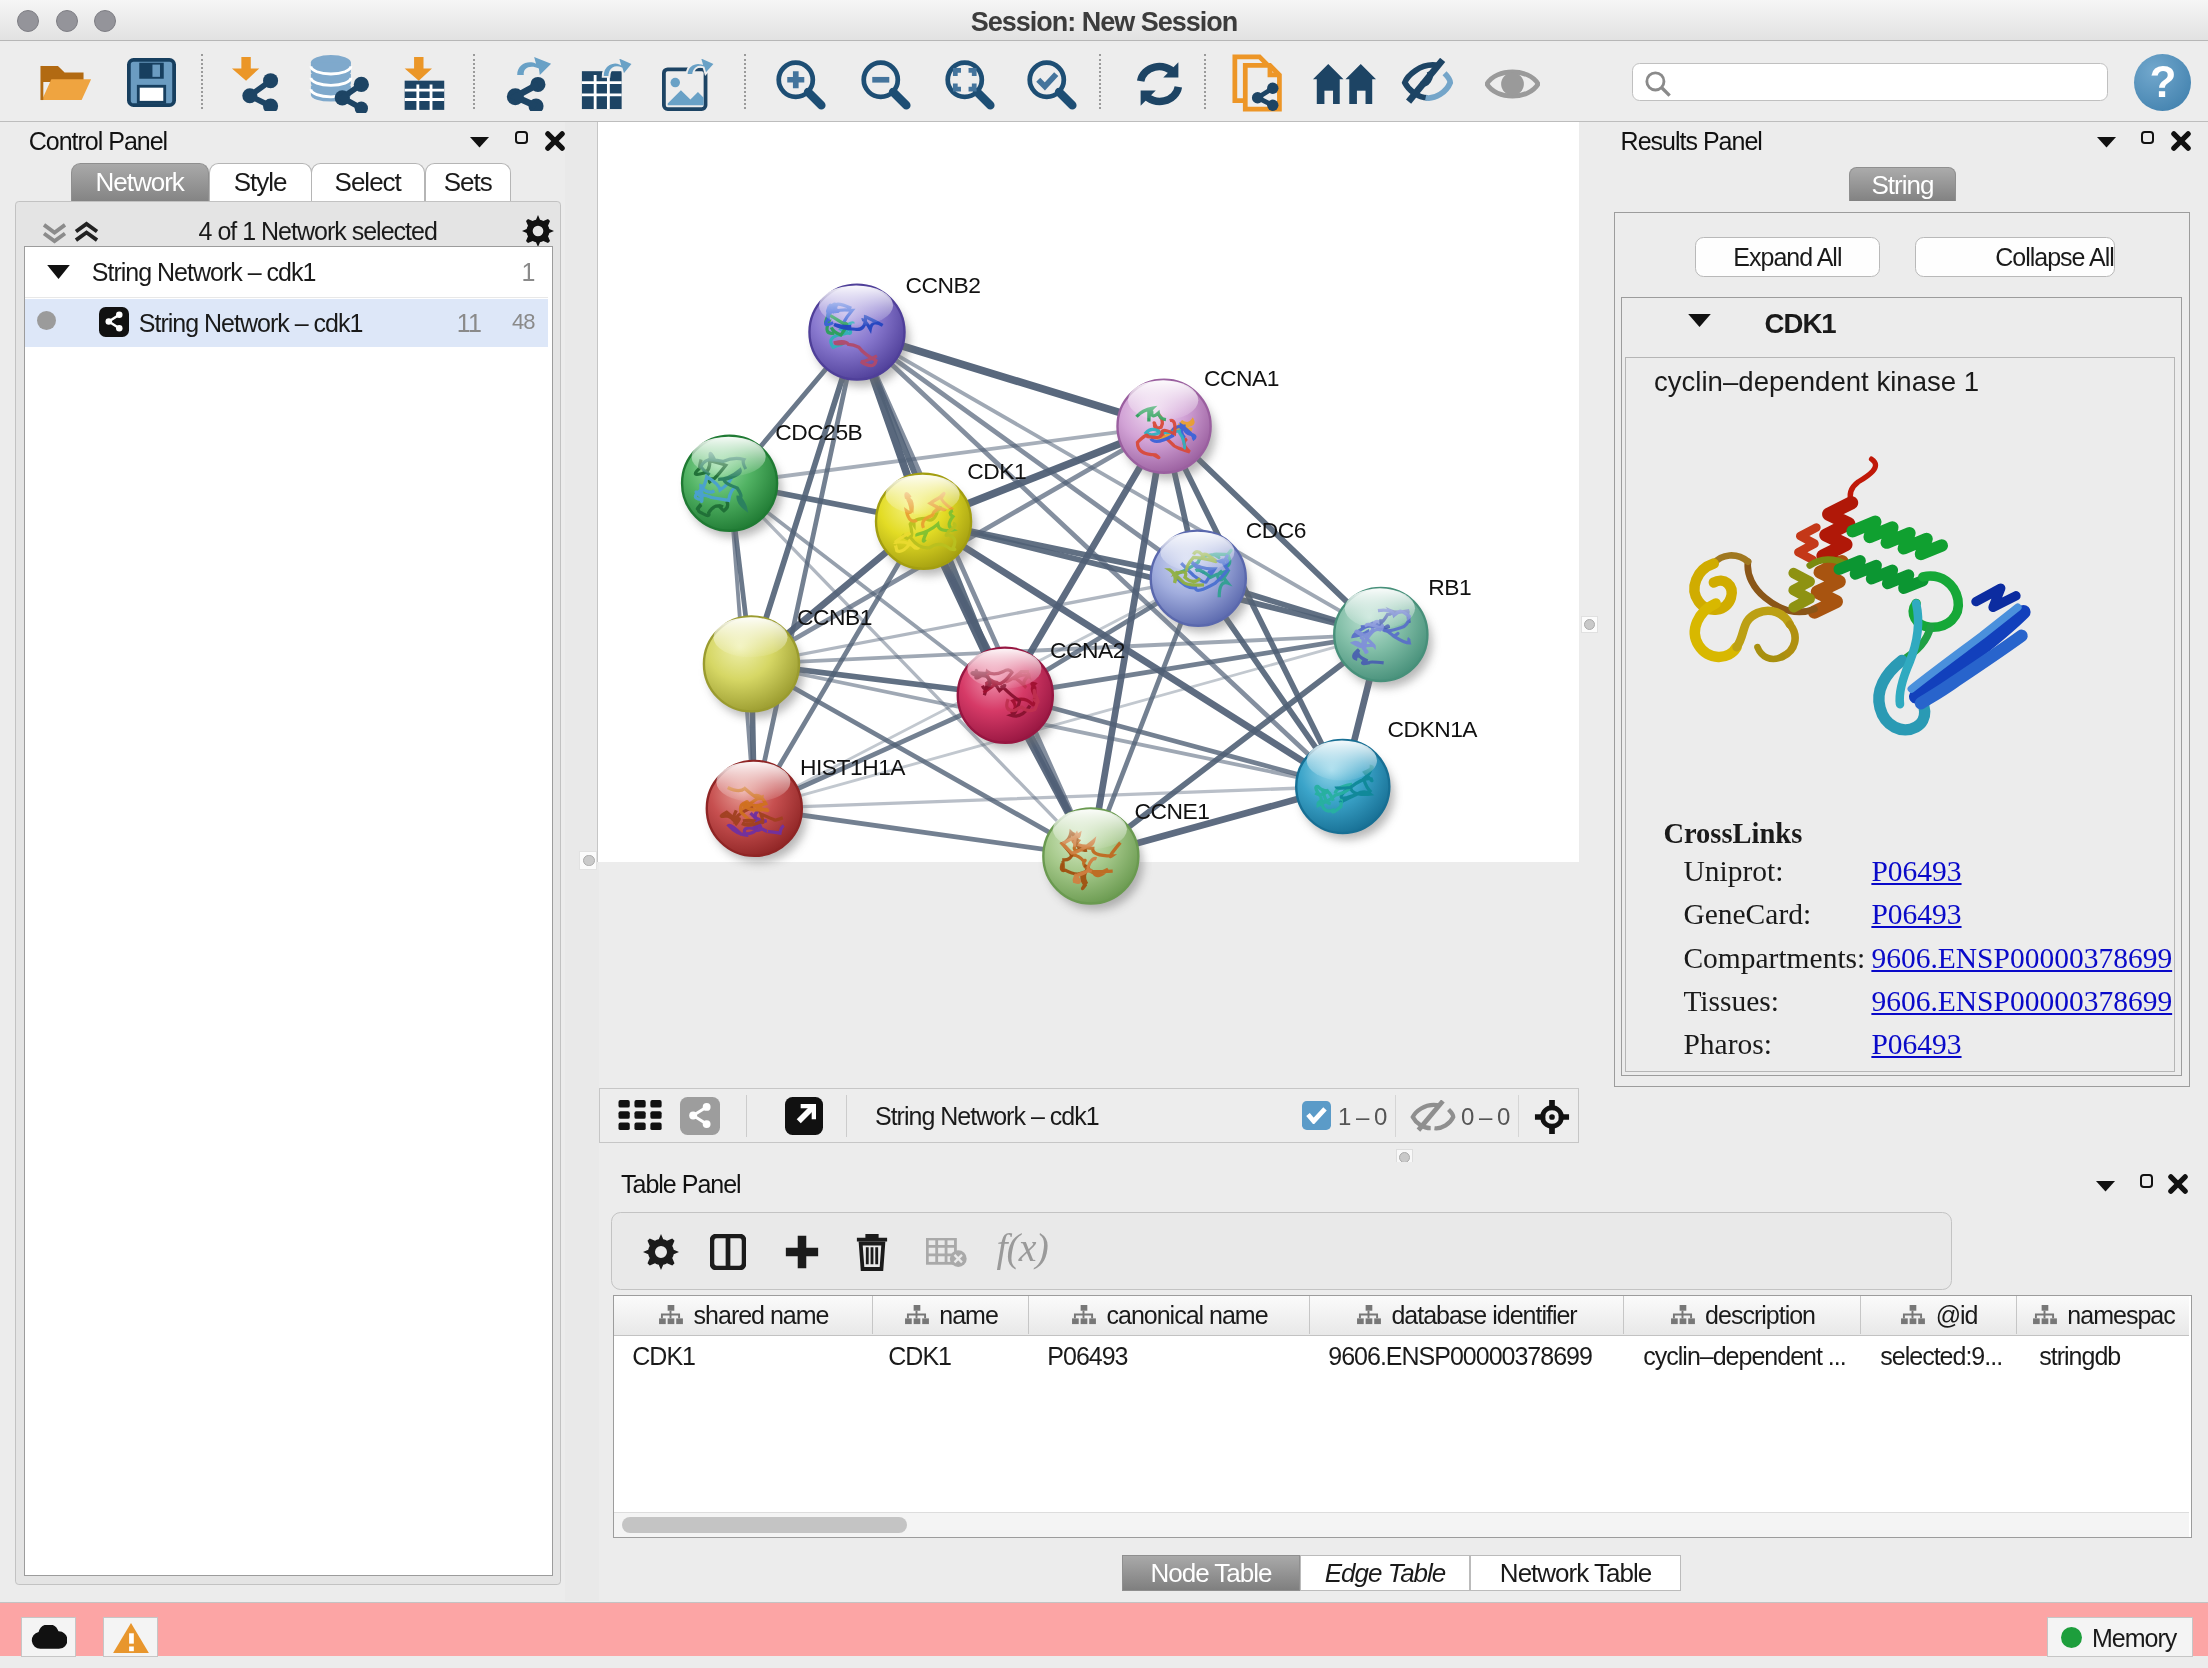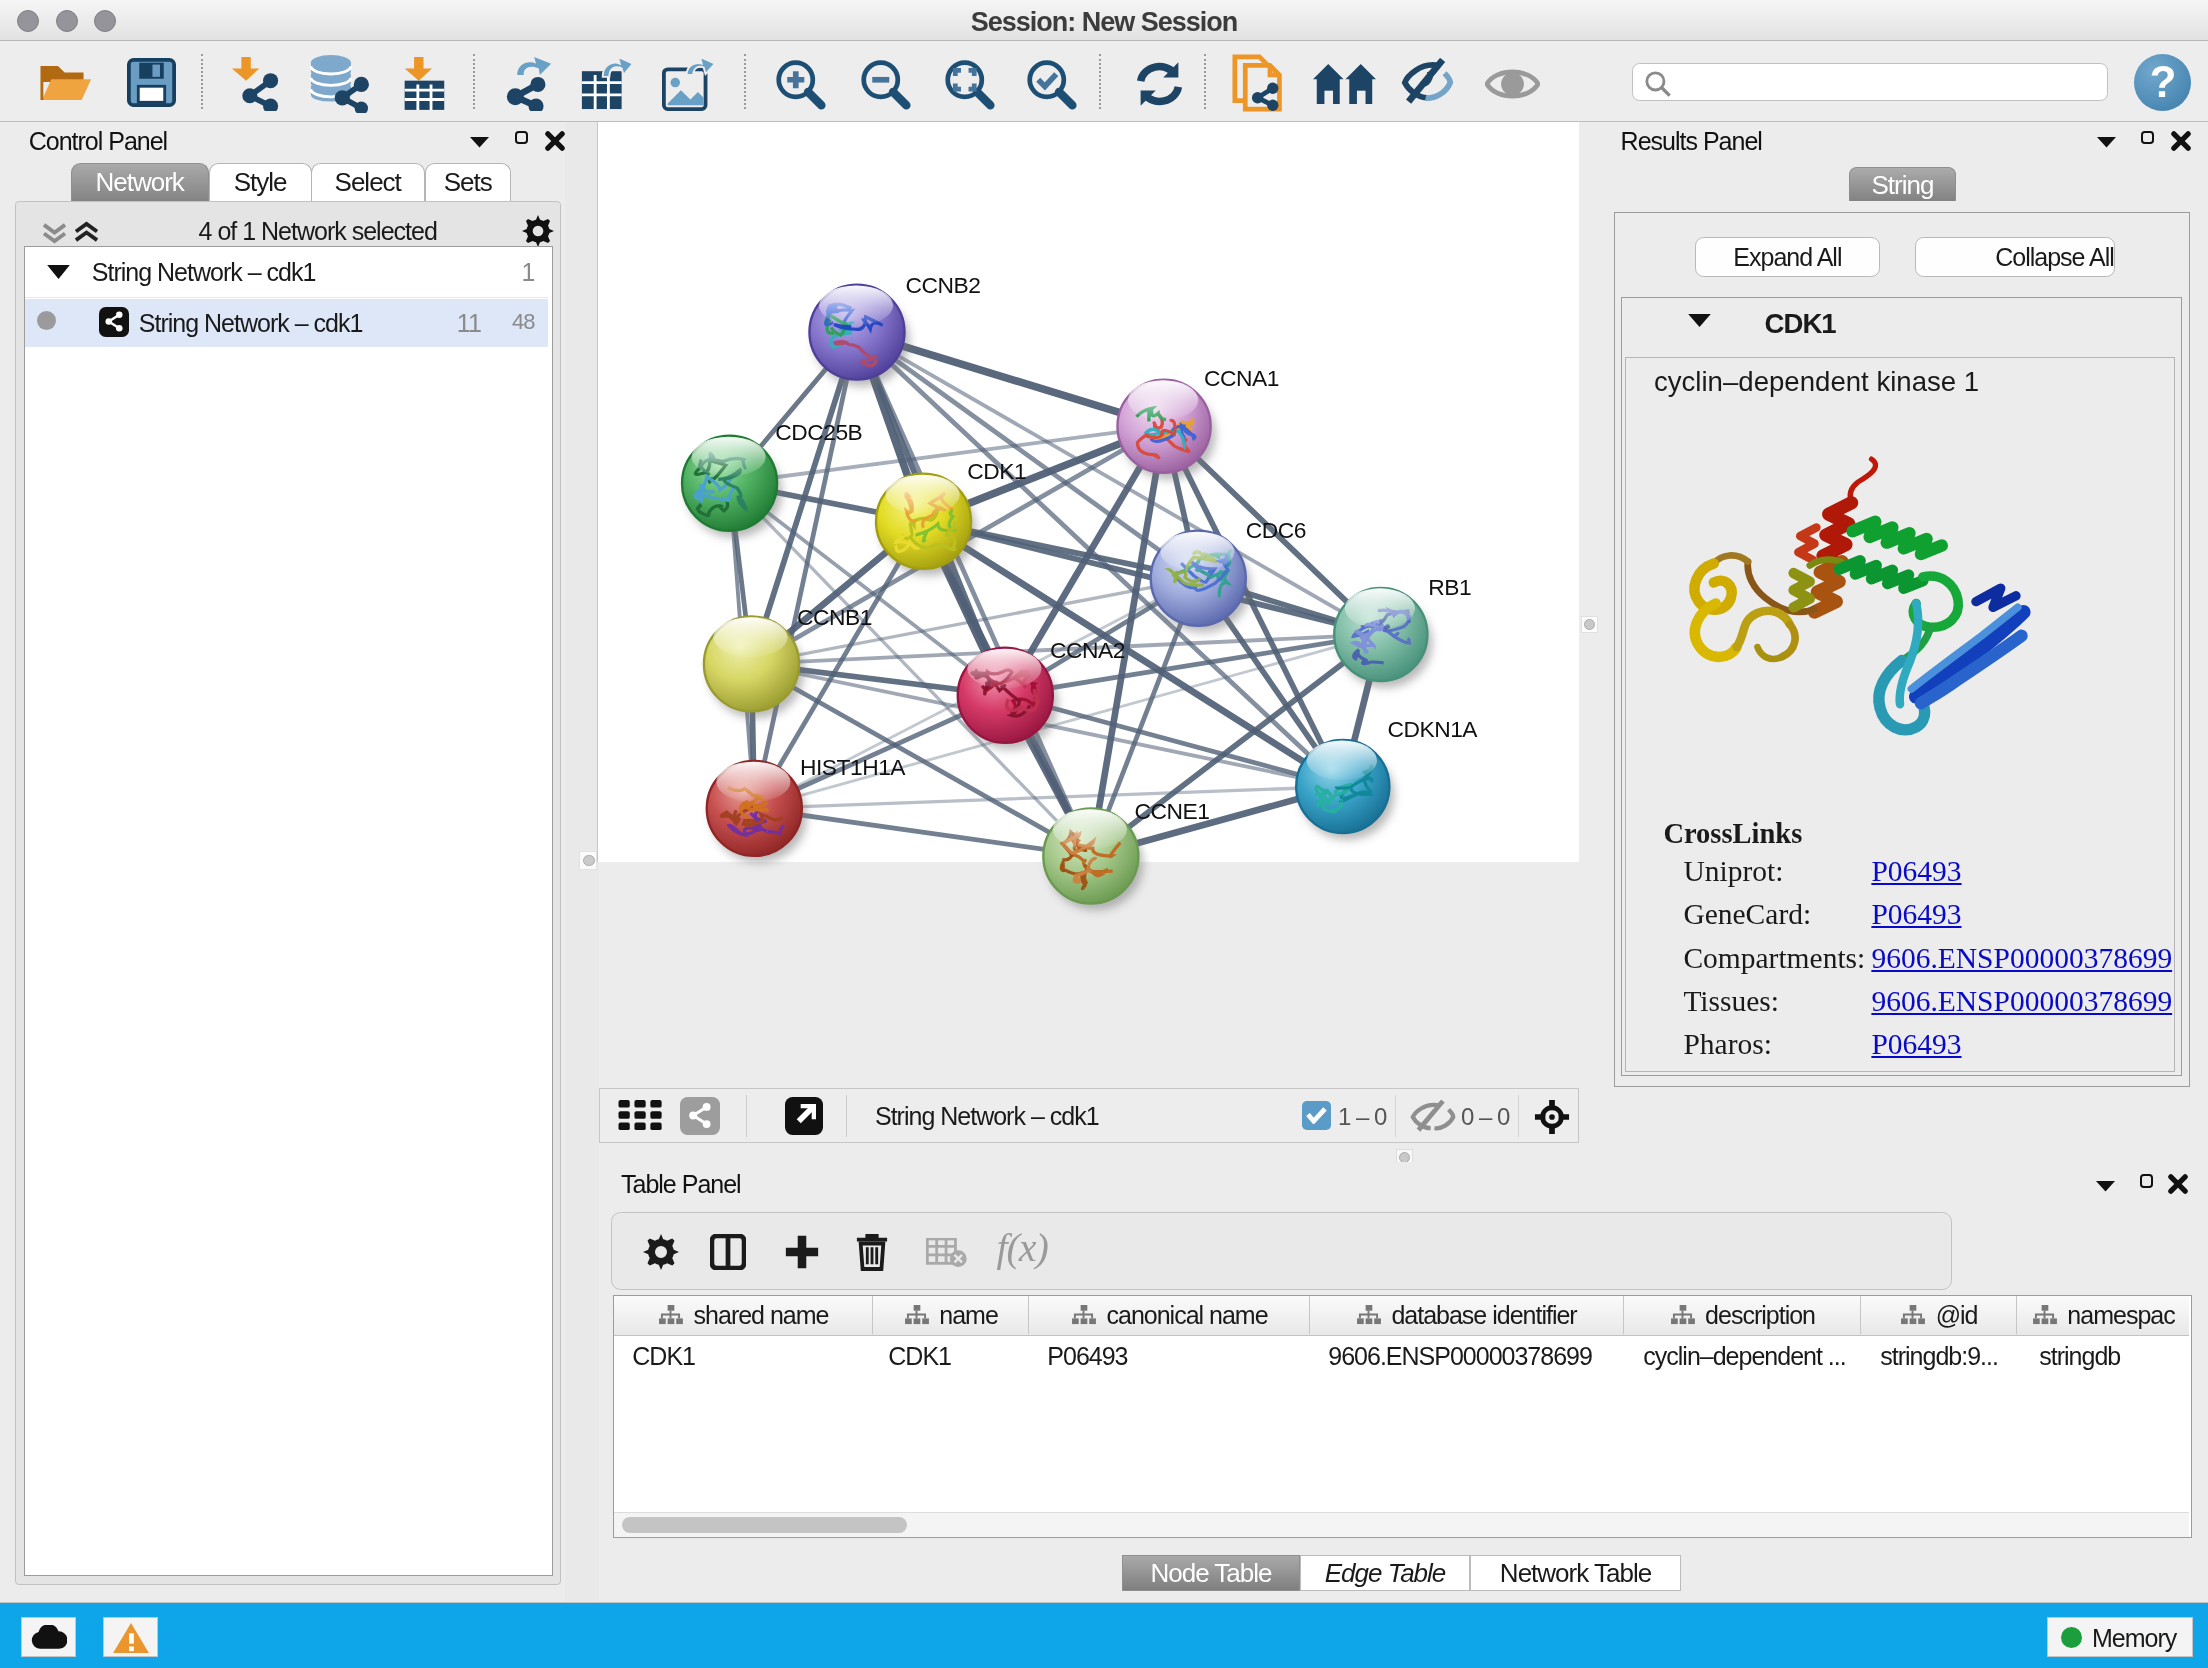--- a/index.html
+++ b/index.html
@@ -57,21 +57,21 @@
 .cll { position:absolute; left:57px; }
 .clv { position:absolute; left:245px; color:#0909c9; text-decoration:underline; }
 .ttab { position:absolute; top:0; height:36px; background:#fff; border:1.9px solid #bbb;
   font-size:26px; text-align:center; line-height:34px; }
 .ttabsel { background:linear-gradient(#a9a9a9,#7f7f7f); color:#fff; border-color:#8f8f8f; }
 .hcell { position:absolute; top:0; height:38px; font-size:25px; border-right:1.9px solid #c6c6c6; display:flex; align-items:center; justify-content:center; gap:10.5px; }
 .hicon { flex:0 0 auto; }
 .rcell { position:absolute; top:0; height:38px; font-size:25px; line-height:36px; }
 
 
-#statusbar { left:0; top:1602px; width:2208px; height:67px; background:#0ea5e9; border-top:1.9px solid #c3c3c3; }
+#statusbar { left:0; top:1602px; width:2208px; height:54px; background:#fca5a5; border-top:1.9px solid #c3c3c3; }
 .sbtn { position:absolute; top:14.3px; height:40px; background:#f4f4f4; border:1.9px solid #c6c6c6; }
 </style>
 </head>
 <body>
 
 <div class="abs" id="titlebar">
   <div class="tl" style="left:17px"></div>
   <div class="tl" style="left:56px"></div>
   <div class="tl" style="left:94px"></div>
   <div id="title">Session: New Session</div>
@@ -766,21 +766,21 @@
               <path d="M13,6 v4 M4,14 v-4 h18 v4 M13,10 v4" stroke="#777" stroke-width="2" fill="none"></path>
             </g>
           </svg>namespac</div>
     </div>
     <div id="trow" style="position:absolute;left:0;top:42px;width:1575px;height:38px;">
       <div class="rcell" style="left:18px;">CDK1</div>
       <div class="rcell" style="left:274px;">CDK1</div>
       <div class="rcell" style="left:433px;">P06493</div>
       <div class="rcell" style="left:714px;">9606.ENSP00000378699</div>
       <div class="rcell" style="left:1029px;">cyclin–dependent ...</div>
-      <div class="rcell" style="left:1266px;">stringdb:9...</div>
+      <div class="rcell" style="left:1266px;">selected:9...</div>
       <div class="rcell" style="left:1425px;">stringdb</div>
     </div>
     <div style="position:absolute;left:0;bottom:0;width:1575px;height:25px;background:#f4f4f4;border-top:1px solid #ddd;">
       <div style="position:absolute;left:7.6px;top:3.8px;width:285px;height:16px;background:#c4c4c4;border-radius:8.6px;"></div>
     </div>
   </div>
   <div id="ttabs" style="position:absolute;top:393px;left:0;width:1609px;height:36px;">
     <div class="ttab ttabsel" style="left:523px;width:178px;">Node Table</div>
     <div class="ttab" style="left:701px;width:170px;font-style:italic;">Edge Table</div>
     <div class="ttab" style="left:871px;width:211px;">Network Table</div>

